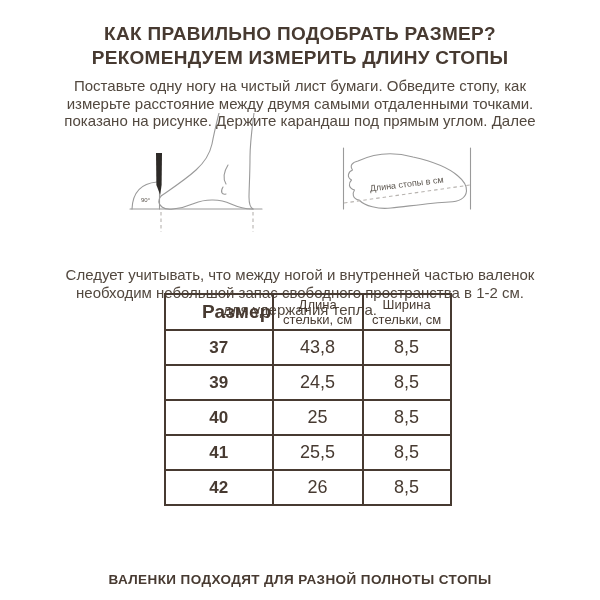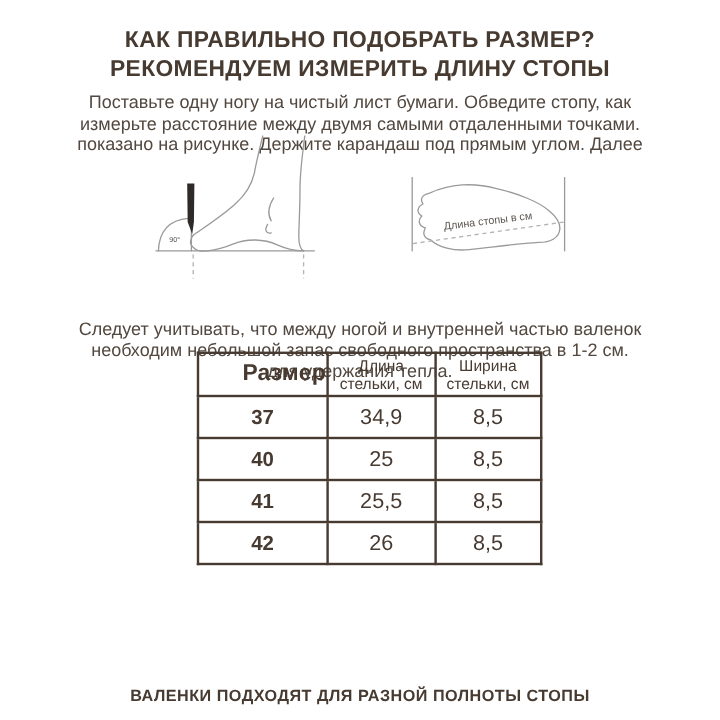--- a/index.html
+++ b/index.html
@@ -120,21 +120,26 @@
   <thead>
     <tr>
       <th class="main-col">Размер</th>
       <th class="sub-col">Длина стельки, см</th>
       <th class="sub-col">Ширина стельки, см</th>
     </tr>
   </thead>
   <tbody>
       <tr>
         <th>37</th>
-        <td>34,9</td>
+        <td>43,8</td>
+        <td>8,5</td>
+      </tr>
+      <tr>
+        <th>39</th>
+        <td>24,5</td>
         <td>8,5</td>
       </tr>
       <tr>
         <th>40</th>
         <td>25</td>
         <td>8,5</td>
       </tr>
       <tr>
         <th>41</th>
         <td>25,5</td>

